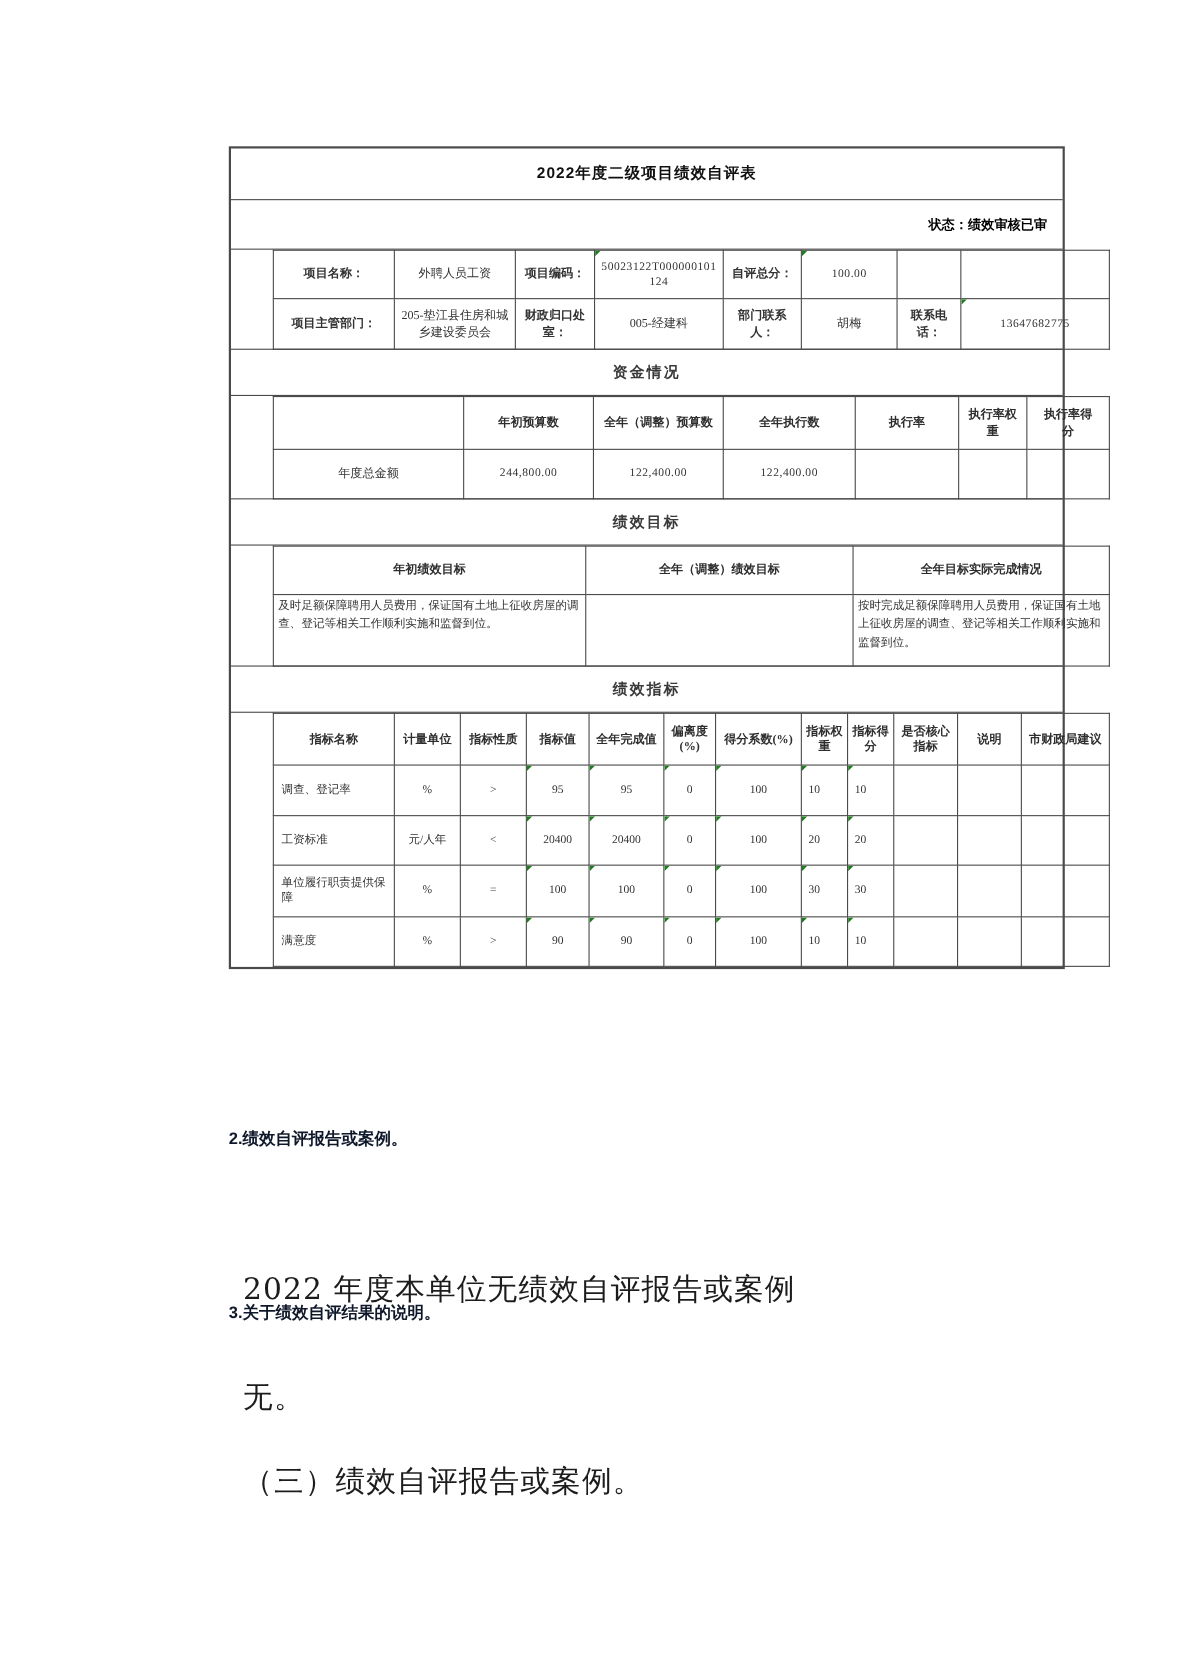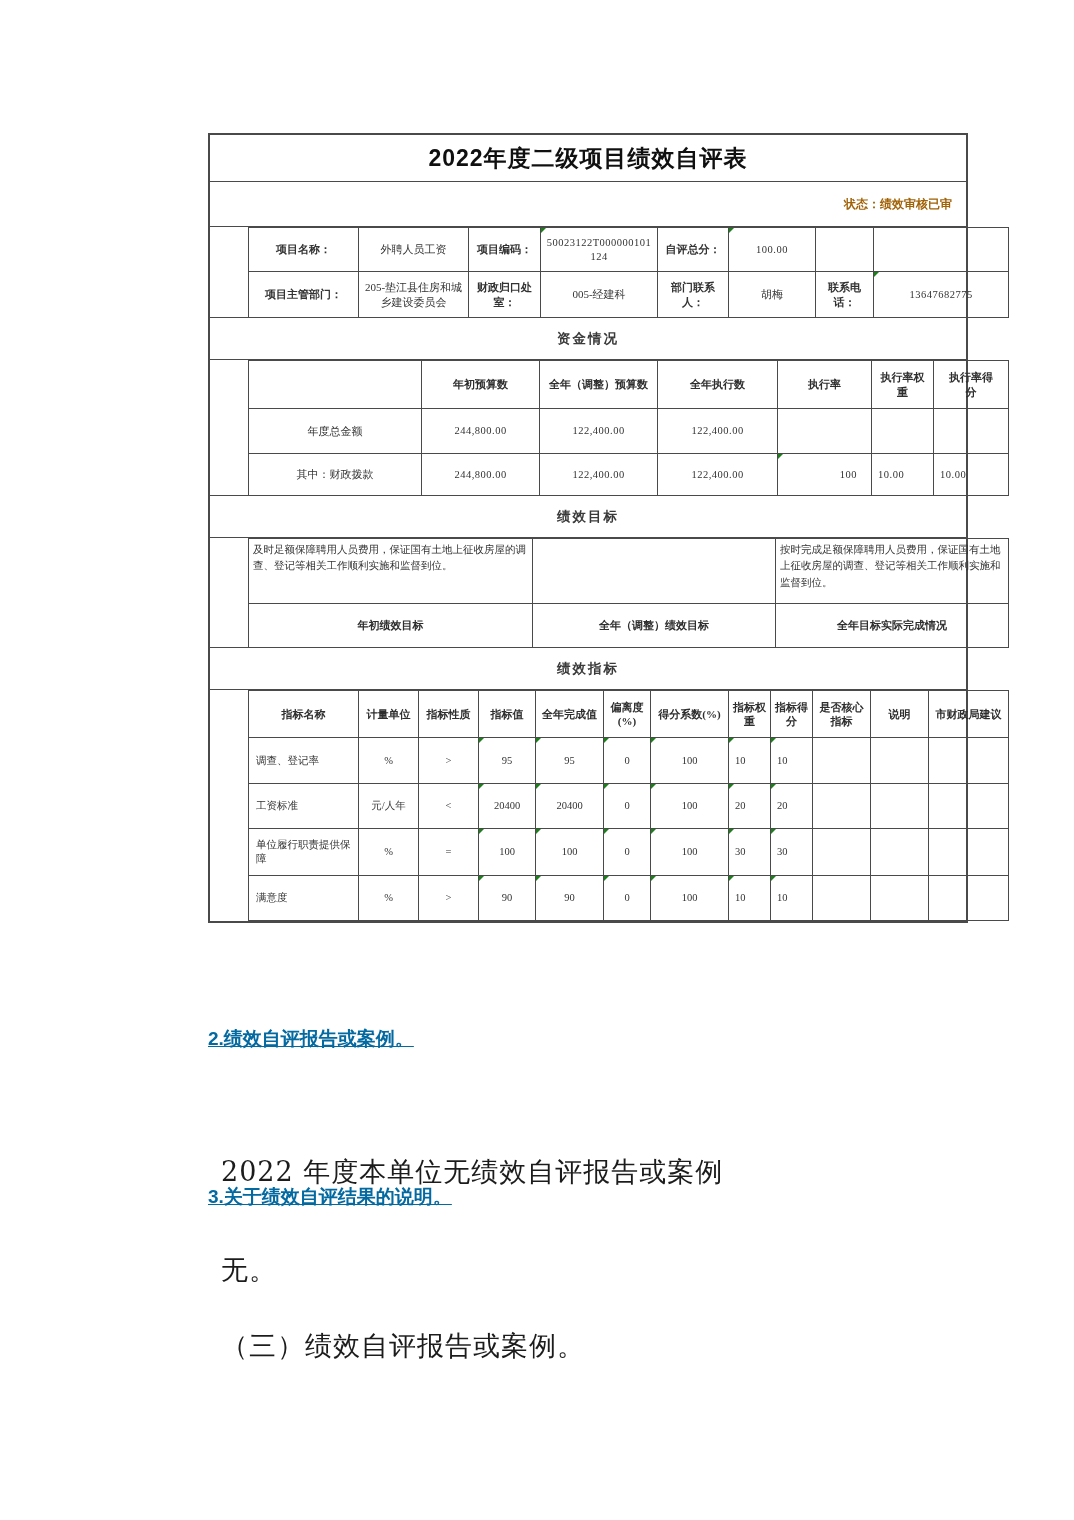--- a/index.html
+++ b/index.html
@@ -9,26 +9,26 @@
   
   .report {
     position: absolute; left: 208px; top: 133px; width: 760px;
     border: 2px solid #4a4a4a; background: #fff; color: #333;
     font-family: "Liberation Serif", serif;
   }
   .title-row {
     height: 47px; border-bottom: 1px solid #4a4a4a;
     display: flex; align-items: center; justify-content: center;
     font-family: "Liberation Sans", sans-serif;
-    font-weight: bold; font-size: 23px; color: #101010; letter-spacing: 1px;
+    font-weight: bold; font-size: 14px; color: #101010; letter-spacing: 1px;
   }
   .status-row {
     height: 45px; border-bottom: 1px solid #4a4a4a;
     display: flex; align-items: center; justify-content: flex-end;
-    padding-right: 14px; font-size: 12px; font-weight: bold; color: #a16207;
+    padding-right: 14px; font-size: 12px; font-weight: bold; color: #000000;
   }
   .section-head {
     height: 43px; border-bottom: 1px solid #4a4a4a; border-top: 1px solid #4a4a4a;
     margin-top: -1px;
     display: flex; align-items: center; justify-content: center;
     font-size: 13.5px; font-weight: bold; color: #3a3a3a; letter-spacing: 2px;
   }
   table { border-collapse: collapse; width: 100%; table-layout: fixed; margin-left: 38px; }
   td, th {
     border: 1px solid #4a4a4a; font-size: 11px; color: #333;
@@ -50,21 +50,21 @@
   .gm { position: relative; }
   .gm::before {
     content: ""; position: absolute; top: 0; left: 0; width: 0; height: 0;
     border-top: 5px solid #1e7e1e; border-right: 5px solid transparent;
   }
 
   
   .h-bold {
     position: absolute; left: 208px;
     font-family: "Liberation Sans", sans-serif;
-    font-weight: bold; font-size: 19px; color: #0369a1; text-decoration: underline;
+    font-weight: bold; font-size: 15px; color: #0f172a;
   }
   .p-serif {
     position: absolute; left: 221px;
     font-family: "DejaVu Serif", "Liberation Serif", serif;
     font-size: 27px; color: #1c1c1c; letter-spacing: 1px;
   }
 </style>
 </head>
 <body>
 
@@ -132,49 +132,40 @@
     </tr>
     <tr style="height:45px">
       <td>年度总金额</td>
       <td class="num">244,800.00</td>
       <td class="num">122,400.00</td>
       <td class="num">122,400.00</td>
       <td></td>
       <td></td>
       <td></td>
     </tr>
-    <tr style="height:42px">
-      <td>其中：财政拨款</td>
-      <td class="num">244,800.00</td>
-      <td class="num">122,400.00</td>
-      <td class="num">122,400.00</td>
-      <td class="gm ra num">100</td>
-      <td class="la num">10.00</td>
-      <td class="la num">10.00</td>
-    </tr>
   </tbody>
     </table>
 
   <div class="section-head">绩效目标</div>
   <table>
     <colgroup>
       <col style="width:284px">
         <col style="width:243px">
         <col style="width:233px">
     </colgroup>
     <tbody>
-        <tr style="height:65px">
+        <tr style="height:44px">
+      <th>年初绩效目标</th>
+      <th>全年（调整）绩效目标</th>
+      <th>全年目标实际完成情况</th>
+    </tr>
+    <tr style="height:65px">
       <td class="goal-text">及时足额保障聘用人员费用，保证国有土地上征收房屋的调查、登记等相关工作顺利实施和监督到位。</td>
       <td class="goal-text"></td>
       <td class="goal-text">按时完成足额保障聘用人员费用，保证国有土地上征收房屋的调查、登记等相关工作顺利实施和监督到位。</td>
-    </tr>
-    <tr style="height:44px">
-      <th>年初绩效目标</th>
-      <th>全年（调整）绩效目标</th>
-      <th>全年目标实际完成情况</th>
     </tr>
   </tbody>
     </table>
 
   <div class="section-head">绩效指标</div>
   <table class="ind">
     <colgroup>
       <col style="width:110px">
         <col style="width:60px">
         <col style="width:60px">

